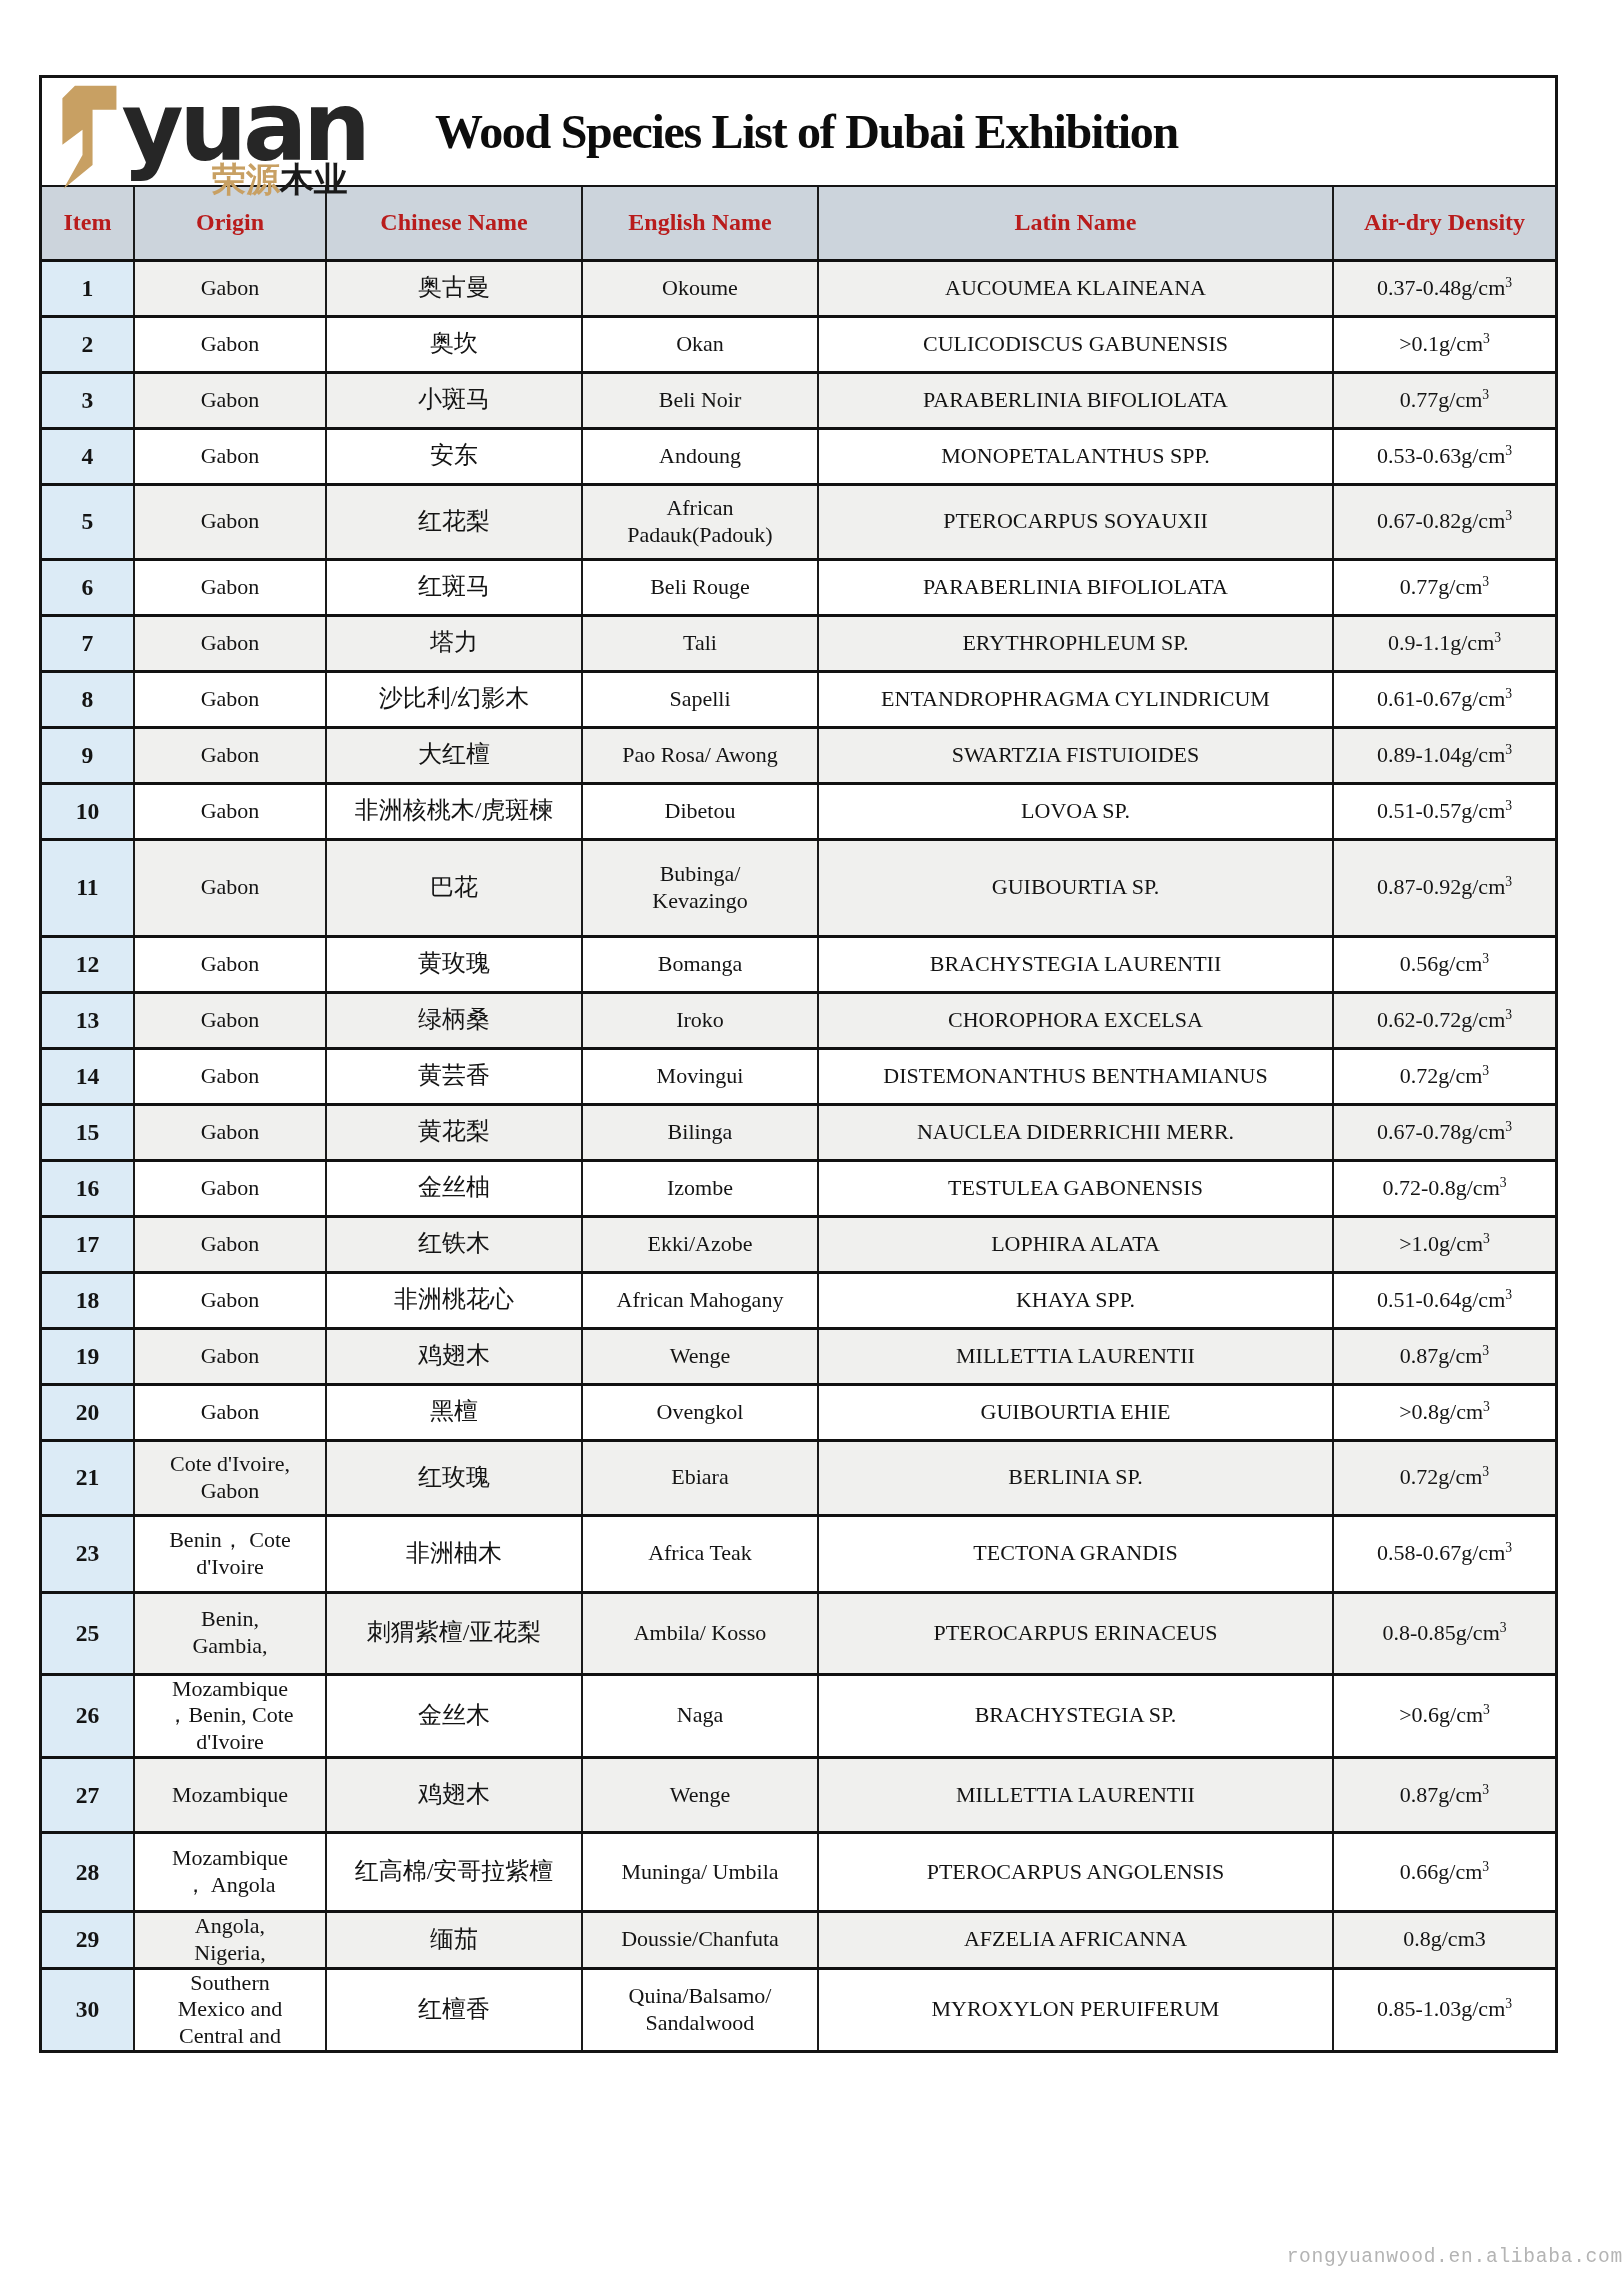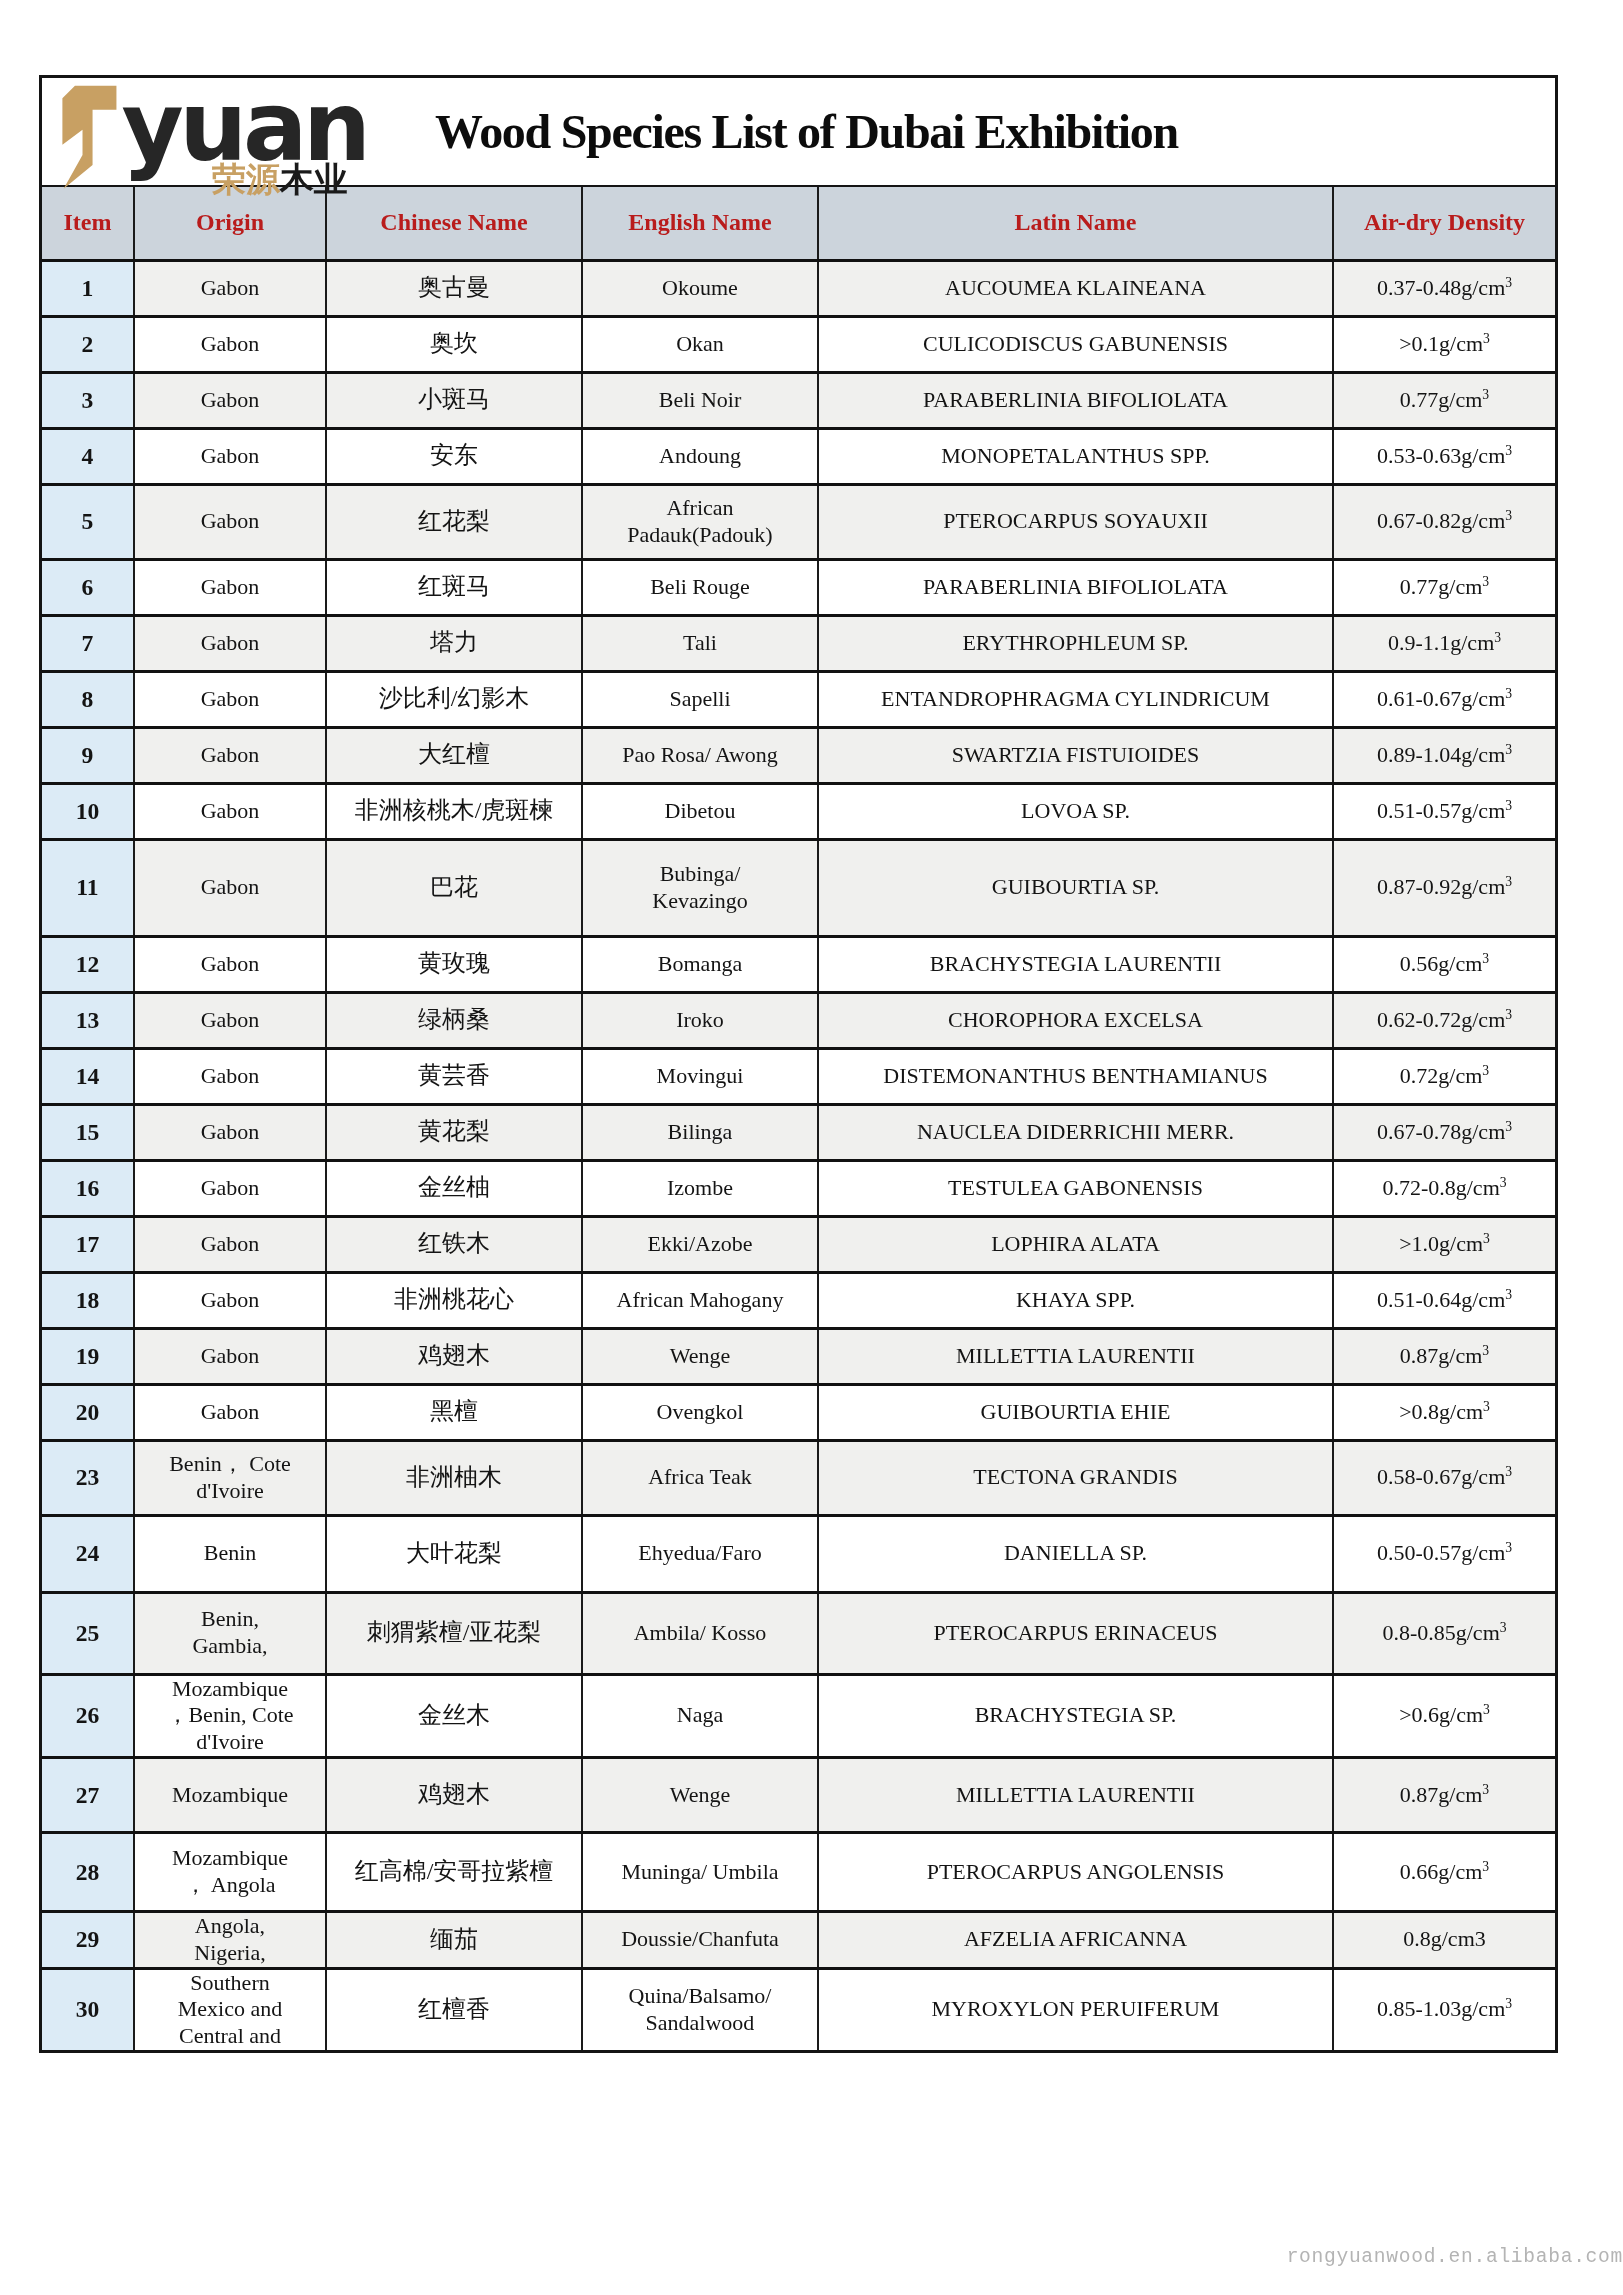--- a/index.html
+++ b/index.html
@@ -493,57 +493,58 @@
           </td>
           <td class="c-latin">
             <div class="cin">GUIBOURTIA EHIE</div>
           </td>
           <td class="c-density">
             <div class="cin">&gt;0.8g/cm<sup>3</sup></div>
           </td>
         </tr>
         <tr>
           <td class="c-item">
+            <div class="cin">21</div>
+          </td>
+          <td class="c-origin">
+            <div class="cin">Cote d'Ivoire,
+Gabon</div>
+          </td>
+          <td class="c-chinese">
+            <div class="cin">红玫瑰</div>
+          </td>
+          <td class="c-english">
+            <div class="cin">Ebiara</div>
+          </td>
+          <td class="c-latin">
+            <div class="cin">BERLINIA SP.</div>
+          </td>
+          <td class="c-density">
+            <div class="cin">0.72g/cm<sup>3</sup></div>
+          </td>
+        </tr>
+        <tr>
+          <td class="c-item">
             <div class="cin">23</div>
           </td>
           <td class="c-origin">
             <div class="cin">Benin， Cote
 d'Ivoire</div>
           </td>
           <td class="c-chinese">
             <div class="cin">非洲柚木</div>
           </td>
           <td class="c-english">
             <div class="cin">Africa Teak</div>
           </td>
           <td class="c-latin">
             <div class="cin">TECTONA GRANDIS</div>
           </td>
           <td class="c-density">
             <div class="cin">0.58-0.67g/cm<sup>3</sup></div>
-          </td>
-        </tr>
-        <tr>
-          <td class="c-item">
-            <div class="cin">24</div>
-          </td>
-          <td class="c-origin">
-            <div class="cin">Benin</div>
-          </td>
-          <td class="c-chinese">
-            <div class="cin">大叶花梨</div>
-          </td>
-          <td class="c-english">
-            <div class="cin">Ehyedua/Faro</div>
-          </td>
-          <td class="c-latin">
-            <div class="cin">DANIELLA SP.</div>
-          </td>
-          <td class="c-density">
-            <div class="cin">0.50-0.57g/cm<sup>3</sup></div>
           </td>
         </tr>
         <tr>
           <td class="c-item">
             <div class="cin">25</div>
           </td>
           <td class="c-origin">
             <div class="cin">Benin,
 Gambia,</div>
           </td>

